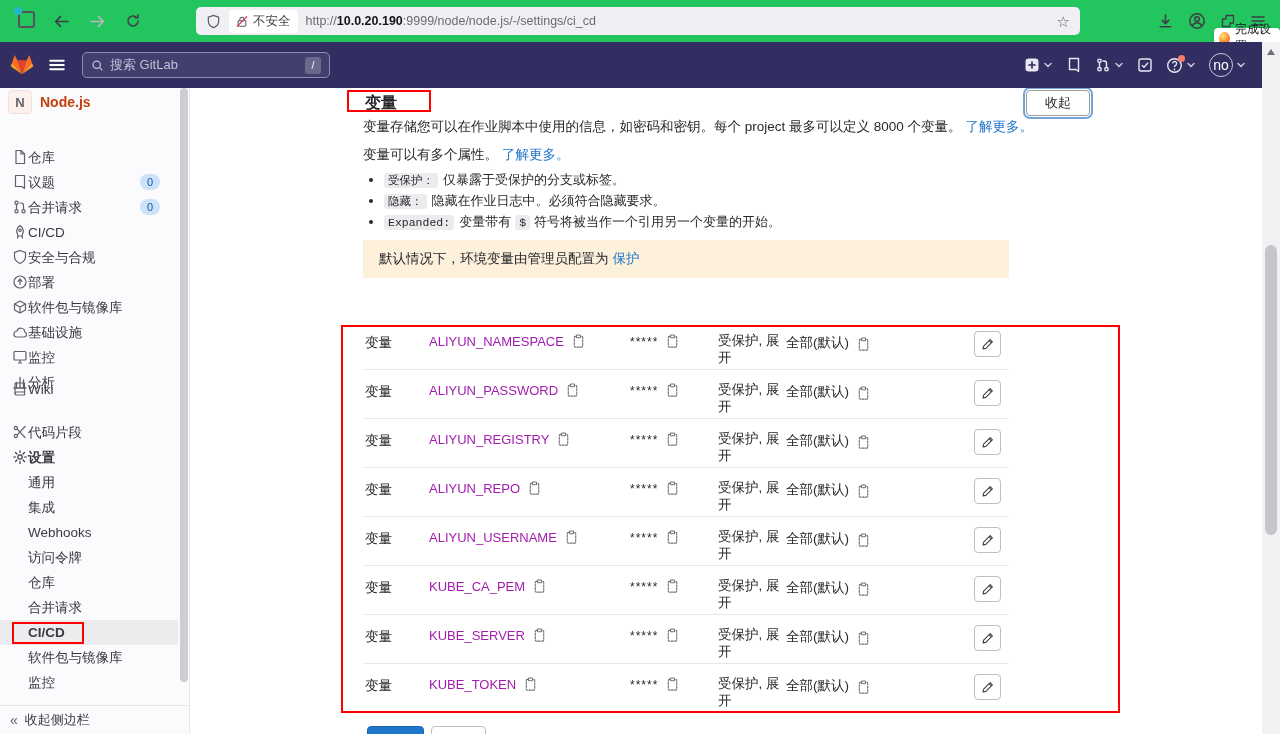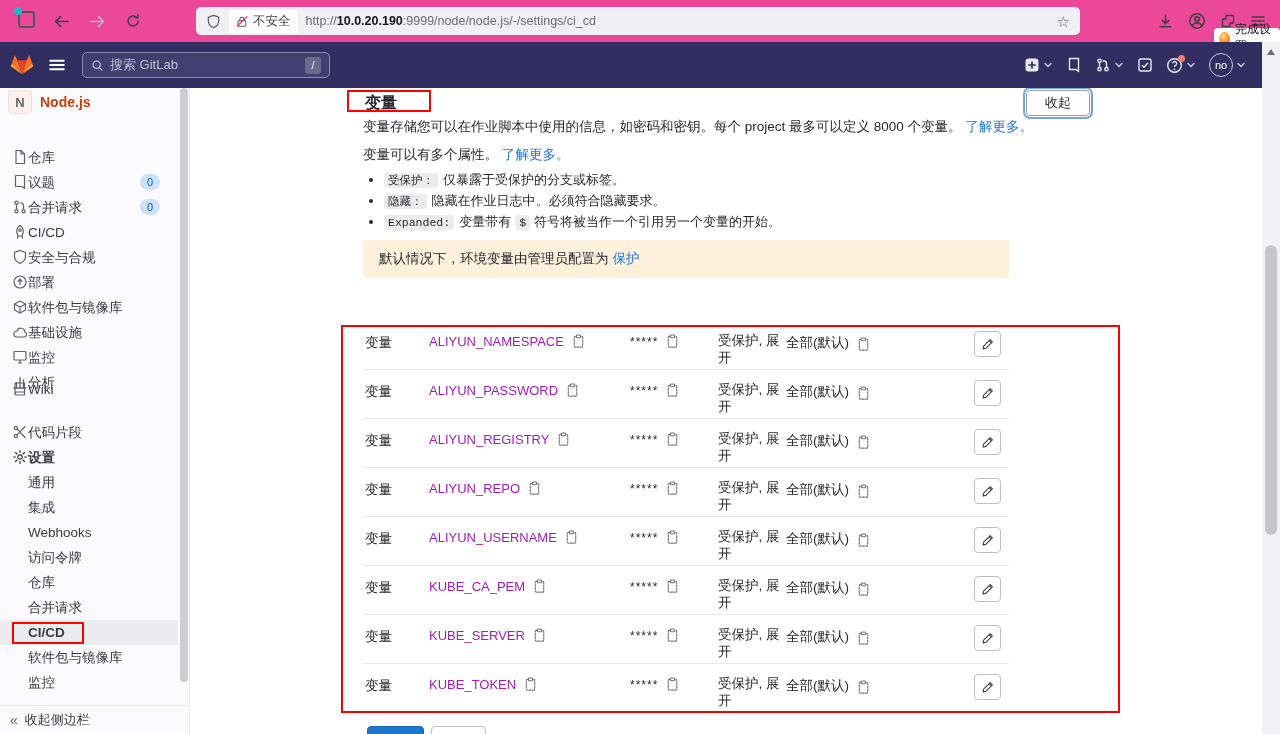--- a/index.html
+++ b/index.html
@@ -1,42 +1,42 @@
 <!DOCTYPE html>
 <html><head>
 <meta charset="utf-8">
 <style>
   *{box-sizing:border-box;margin:0;padding:0}
   html,body{width:1280px;height:734px;overflow:hidden}
   body{font-family:"Liberation Sans","DejaVu Sans",sans-serif;background:#fff;color:#28272d}
   .screen{position:relative;width:1280px;height:734px;overflow:hidden}
 
   
-  .chrome{position:absolute;left:0;top:0;width:1280px;height:42px;background:#ec4899}
+  .chrome{position:absolute;left:0;top:0;width:1280px;height:42px;background:#22c55e}
   .tab-ind{position:absolute;left:18px;top:11px;width:17px;height:17px;border:2px solid #55545c;border-radius:3px}
   .tab-ind .dot{position:absolute;left:-6px;top:-6px;width:8px;height:8px;border-radius:50%;background:#22b8c8}
   .chrome-btn{position:absolute;top:6px;width:30px;height:30px;display:flex;align-items:center;justify-content:center;border-radius:4px}
   .urlbar{position:absolute;left:196px;top:7px;width:884px;height:28px;background:#f0f0f4;border-radius:5px;display:flex;align-items:center;padding:0 10px}
   .sec-badge{display:flex;align-items:center;gap:5px;background:#fff;border-radius:3px;padding:3px 7px;margin:0 8px;font-size:12.5px;color:#3f3e45;position:relative}
   .url{font-size:12.5px;color:#6a6a73;white-space:nowrap}
   .url b{color:#15141a;font-weight:700}
   .star{margin-left:auto;color:#5b5b66;font-size:15px;line-height:1}
   .chrome-right{position:absolute;right:14px;top:6px;display:flex;gap:14px;align-items:center;height:30px}
   .toast{position:absolute;left:1214px;top:28px;height:20px;display:flex;align-items:center;gap:5px;font-size:12px;color:#15141a;background:#fff;border-radius:4px;padding:0 5px;box-shadow:0 1px 3px rgba(0,0,0,.12)}
   .ff-icon{width:13px;height:13px;border-radius:50%;background:radial-gradient(circle at 35% 30%,#ffe277 0%,#ff9a36 45%,#e8563c 85%)}
 
   
   .gl-navbar{position:absolute;left:0;top:42px;width:1262px;height:46px;background:#322e62;display:flex;align-items:center}
   .gl-logo{margin-left:10px;display:flex}
   .gl-burger{margin-left:14px;display:flex}
   .gl-search{margin-left:16px;width:248px;height:26px;border:1px solid #8f8cb3;background:rgba(255,255,255,.08);border-radius:5px;display:flex;align-items:center;padding:0 8px;color:#c3c0d8;font-size:13px;gap:6px}
   .gl-kbd{margin-left:auto;background:rgba(255,255,255,.22);color:#efeef6;border-radius:3px;min-width:16px;height:17px;display:flex;align-items:center;justify-content:center;font-size:11px;padding:0 3px}
   .gl-right{margin-left:auto;display:flex;align-items:center;gap:13px;margin-right:16px}
   .gl-item{display:flex;align-items:center;gap:3px}
-  .avatar-no{width:24px;height:24px;border:1px solid #cac7dd;border-radius:50%;display:flex;align-items:center;justify-content:center;font-size:11px;color:#fff}
+  .avatar-no{width:24px;height:24px;border:1px solid #cac7dd;border-radius:50%;display:flex;align-items:center;justify-content:center;font-size:14px;color:#fff}
   .help-wrap{position:relative;display:flex}
   .help-dot{position:absolute;right:-2px;top:-2px;width:7px;height:7px;border-radius:50%;background:#f57f6c}
 
   
   .page-scrollbar{position:absolute;left:1262px;top:42px;width:18px;height:692px;background:#f2f1f4}
   .sb-up{position:absolute;left:5px;top:7px;width:0;height:0;border-left:4px solid transparent;border-right:4px solid transparent;border-bottom:6px solid #6f6f76}
   .sb-thumb{position:absolute;left:3px;top:203px;width:12px;height:290px;background:#c6c6ca;border-radius:6px}
 
   
   .sidebar{position:absolute;left:0;top:88px;width:190px;height:646px;background:#fbfafd;border-right:1px solid #e7e7ea}

